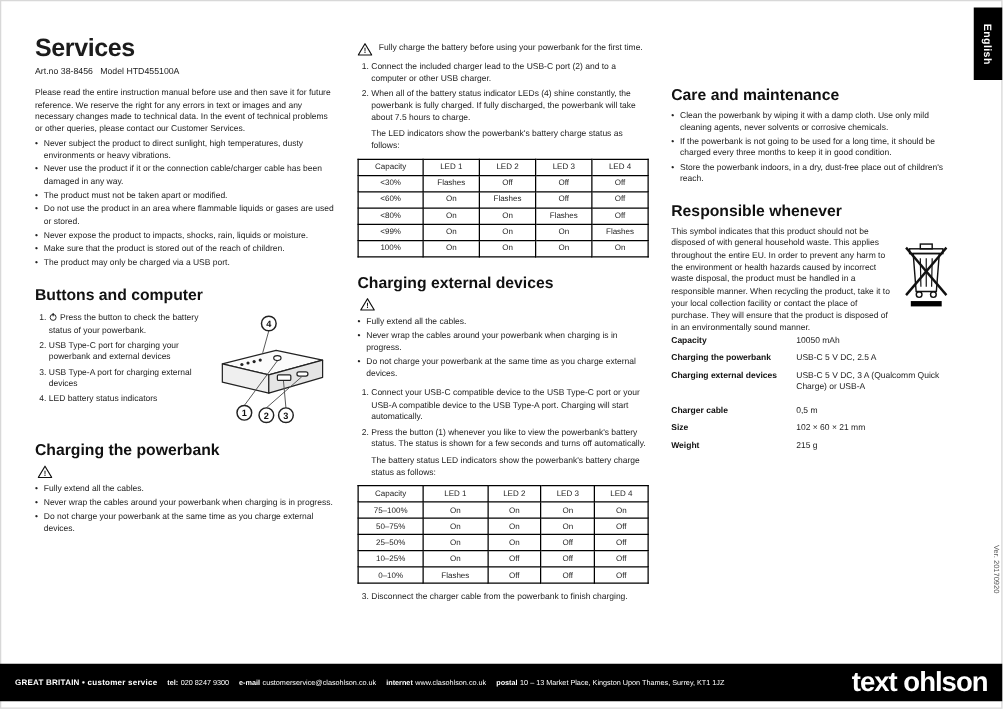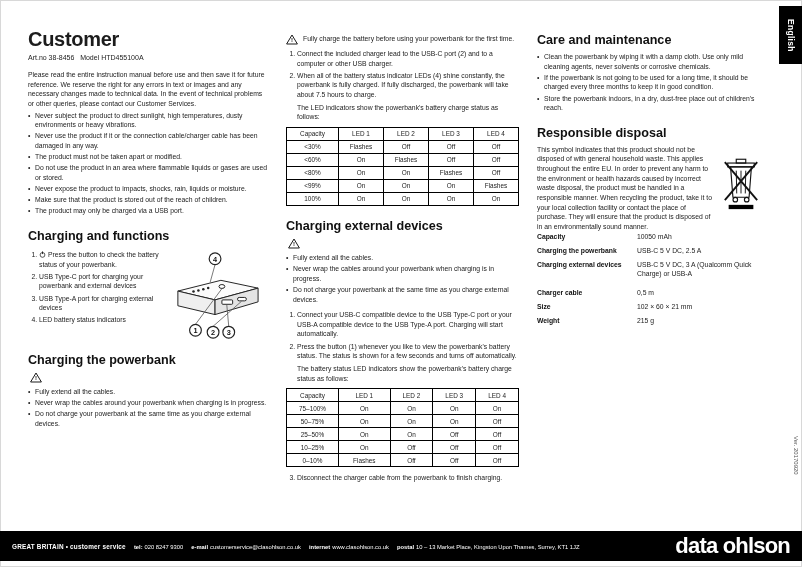--- a/index.html
+++ b/index.html
@@ -4,21 +4,21 @@
 <style>
   * { margin:0; padding:0; box-sizing:border-box; }
   html,body { width:802px; height:567px; }
   body { font-family:"Liberation Sans","DejaVu Sans",sans-serif; background:#e9e9e9; }
   .page { position:relative; width:802px; height:567px; background:#fff; overflow:hidden;
           color:#1c1c1c; box-shadow: inset 0 0 0 1px #d8d8d8; }
 
   .columns { position:absolute; top:28px; left:28px; display:flex; gap:18px; }
   .col-left  { width:240px; }
   .col-mid   { width:233px; padding-top:4px; }
-  .col-right { width:223px; }
+  .col-right { width:223px;margin-top:36px; }
 
   h1.title { font-size:20px; font-weight:bold; letter-spacing:-0.3px; }
   .artno { font-size:7px; margin:3px 0 9px; white-space:pre-wrap; }
   p, li { font-size:6.8px; line-height:1.42; color:#222; }
   h2 { font-size:12.6px; font-weight:bold; margin:13px 0 5px; color:#111; }
   .col-right h2:first-child { margin-top:5px; }
 
   ul { list-style:none; margin:2px 0; }
   ul li { padding-left:7px; position:relative; margin-bottom:1.5px; }
   ul li::before { content:"•"; position:absolute; left:0; top:0; }
@@ -70,35 +70,35 @@
 <body>
 
 <div class="page">
 
   <div class="lang-tab">English</div>
   <div class="version">Ver. 20170920</div>
 
   <div class="columns">
 
     <div class="col-left">
-      <h1 class="title">Customer</h1>
+      <h1 class="title">Services</h1>
       <div class="artno">Art.no 38-8456   Model HTD455100A</div>
       <p>Please read the entire instruction manual before use and then save it for future reference. We reserve the right for any errors in text or images and any necessary changes made to technical data. In the event of technical problems or other queries, please contact our Customer Services.</p>
 
       <ul>
         <li>Never subject the product to direct sunlight, high temperatures, dusty environments or heavy vibrations.</li>
         <li>Never use the product if it or the connection cable/charger cable has been damaged in any way.</li>
         <li>The product must not be taken apart or modified.</li>
         <li>Do not use the product in an area where flammable liquids or gases are used or stored.</li>
         <li>Never expose the product to impacts, shocks, rain, liquids or moisture.</li>
         <li>Make sure that the product is stored out of the reach of children.</li>
         <li>The product may only be charged via a USB port.</li>
       </ul>
 
-      <h2>Charging and functions</h2>
+      <h2>Buttons and computer</h2>
       <div class="buttons-row">
         <ol>
           <li>
             <svg class="pwr-icon" viewBox="0 0 10 10">
               <circle cx="5" cy="5.6" r="3.4" fill="none" stroke="#111" stroke-width="1"></circle>
               <line x1="5" y1="0.6" x2="5" y2="4.4" stroke="#111" stroke-width="1.2"></line>
             </svg><span>Press the button to check the battery status of your powerbank.</span>
           </li>
           <li>USB Type-C port for charging your powerbank and external devices</li>
           <li>USB Type-A port for charging external devices</li>
@@ -276,21 +276,21 @@
     </div>
 
     <div class="col-right">
       <h2>Care and maintenance</h2>
       <ul>
         <li>Clean the powerbank by wiping it with a damp cloth. Use only mild cleaning agents, never solvents or corrosive chemicals.</li>
         <li>If the powerbank is not going to be used for a long time, it should be charged every three months to keep it in good condition.</li>
         <li>Store the powerbank indoors, in a dry, dust-free place out of children's reach.</li>
       </ul>
 
-      <h2>Responsible disposal</h2>
+      <h2>Responsible whenever</h2>
       <div class="disposal-row">
         <p>This symbol indicates that this product should not be disposed of with general household waste. This applies throughout the entire EU. In order to prevent any harm to the environment or health hazards caused by incorrect waste disposal, the product must be handled in a responsible manner. When recycling the product, take it to your local collection facility or contact the place of purchase. They will ensure that the product is disposed of in an environmentally sound manner.</p>
         <svg class="weee" viewBox="0 0 40 58">
           <rect x="15" y="4" width="10" height="4" fill="none" stroke="#111" stroke-width="1.2"></rect>
           <rect x="6" y="8" width="28" height="4" fill="none" stroke="#111" stroke-width="1.2"></rect>
           <polygon points="9,12 31,12 28.5,44 11.5,44" fill="none" stroke="#111" stroke-width="1.2"></polygon>
           <line x1="15" y1="16" x2="15.5" y2="40" stroke="#111" stroke-width="1"></line>
           <line x1="20" y1="16" x2="20" y2="40" stroke="#111" stroke-width="1"></line>
           <line x1="25" y1="16" x2="24.5" y2="40" stroke="#111" stroke-width="1"></line>
           <circle cx="14" cy="46.5" r="2.4" fill="none" stroke="#111" stroke-width="1.2"></circle>
@@ -339,16 +339,16 @@
       <span class="contact">
         <b>e-mail</b><span>customerservice@clasohlson.co.uk</span>
       </span>
       <span class="contact">
         <b>internet</b><span>www.clasohlson.co.uk</span>
       </span>
       <span class="contact">
         <b>postal</b><span>10 – 13 Market Place, Kingston Upon Thames, Surrey, KT1 1JZ</span>
       </span>
     </div>
-    <div class="logo">data ohlson</div>
+    <div class="logo">text ohlson</div>
   </div>
 
 </div>
 
 </body></html>

